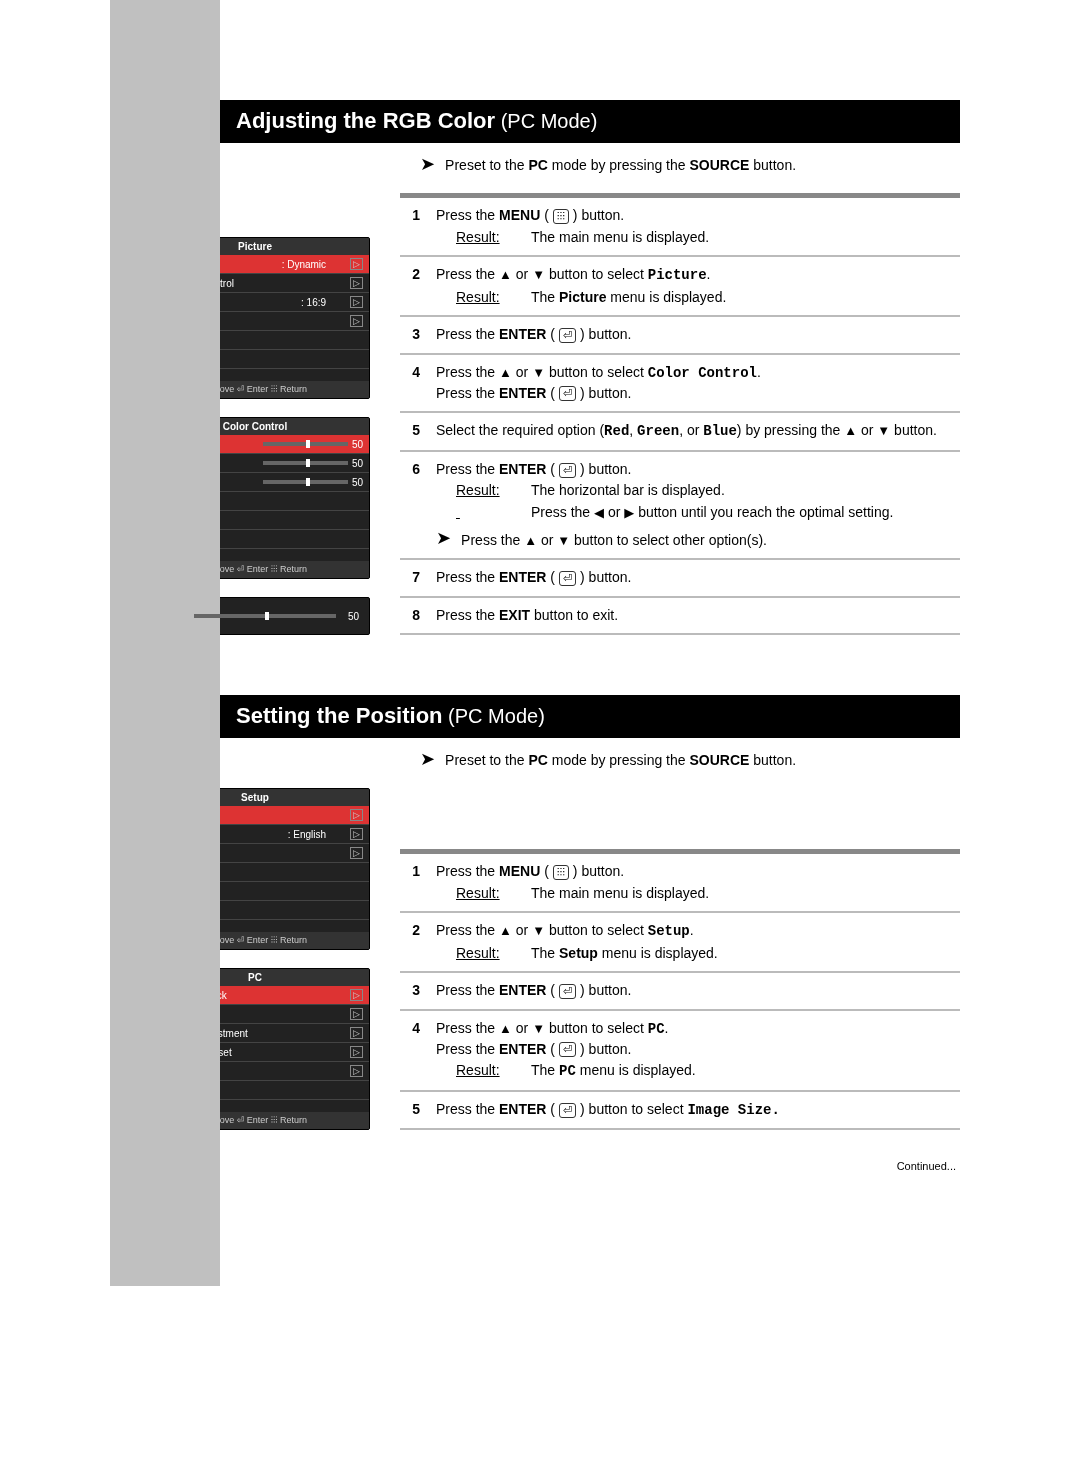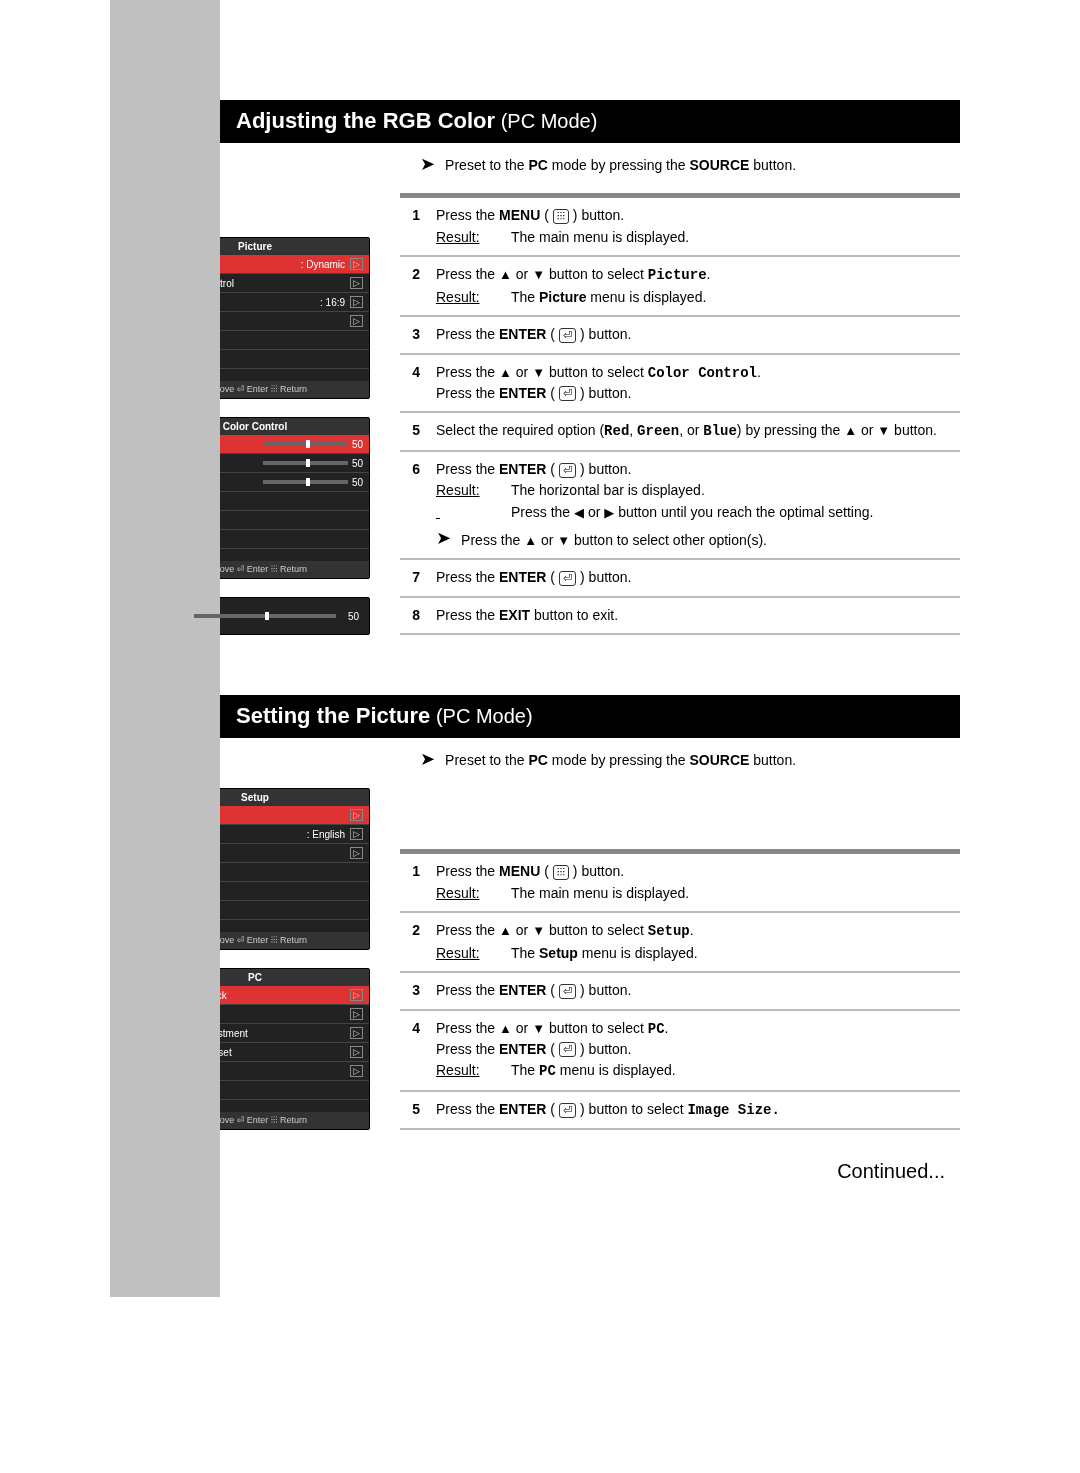--- a/index.html
+++ b/index.html
@@ -87,20 +87,21 @@
     flex: 1;
   }
   .step-body .result-row {
     display: flex;
     gap: 20px;
     margin-top: 2px;
   }
   .step-body .result-label {
     text-decoration: underline;
     min-width: 55px;
+    margin-left: 20px;
   }
   .step-body .sub-arrow {
     display: flex;
     margin-top: 8px;
   }
   .step-body .sub-arrow .arrow-ico {
     margin-right: 10px;
     font-size: 18px;
     line-height: 14px;
   }
@@ -162,21 +163,21 @@
     display: flex;
     justify-content: space-between;
     align-items: center;
     padding: 2px 6px;
     border-bottom: 1px solid #444;
     font-size: 10px;
     height: 14px;
   }
   .osd-row.sel { background: #d33; color: #fff; }
   .osd-row .rlabel { flex: 1; }
-  .osd-row .rval { margin-right: 5px; }
+  .osd-row .rval { margin-right: 24px; }
   .osd-row .caret { font-size: 9px; color: #ccc; border: 1px solid #888; padding: 0 2px; line-height: 10px;}
   .osd-slider {
     flex: 1;
     height: 4px;
     background: #666;
     margin: 0 4px;
     position: relative;
   }
   .osd-slider .knob {
     position: absolute;
@@ -211,22 +212,22 @@
     height: 4px;
     background: #666;
     position: relative;
     margin: 0 6px;
   }
   .osd-single .bar .knob {
     position: absolute; top: -2px; width: 4px; height: 8px; background: #fff;
   }
   .continued {
     text-align: right;
-    margin: 30px 15px 40px 200px;
-    font-size: 20px;
+    margin: 30px 4px 40px 200px;
+    font-size: 11px;
   }
   .page-footer {
     margin-left: -80px;
     font-size: 12px;
     font-weight: bold;
     margin-top: 20px;
   }
 </style>
 </head>
 <body>
@@ -405,21 +406,21 @@
             <div class="step-body">
               <div>Press the <b>EXIT</b> button to exit.</div>
             </div>
           </div>
         </div>
   </div>
 
   <div style="height:60px"></div>
 
   <div class="section-title">
-    <span>Setting the Picture</span><span class="mode-suffix"> (PC Mode)</span>
+    <span>Setting the Position</span><span class="mode-suffix"> (PC Mode)</span>
   </div>
 
   <div class="intro-line">
     <span class="arrow-ico">➤</span>
     <span>Preset to the <b>PC</b> mode by pressing the <b>SOURCE</b> button.</span>
   </div>
 
   <div class="two-col">
     <div class="col-osd">
       <div class="osd">

